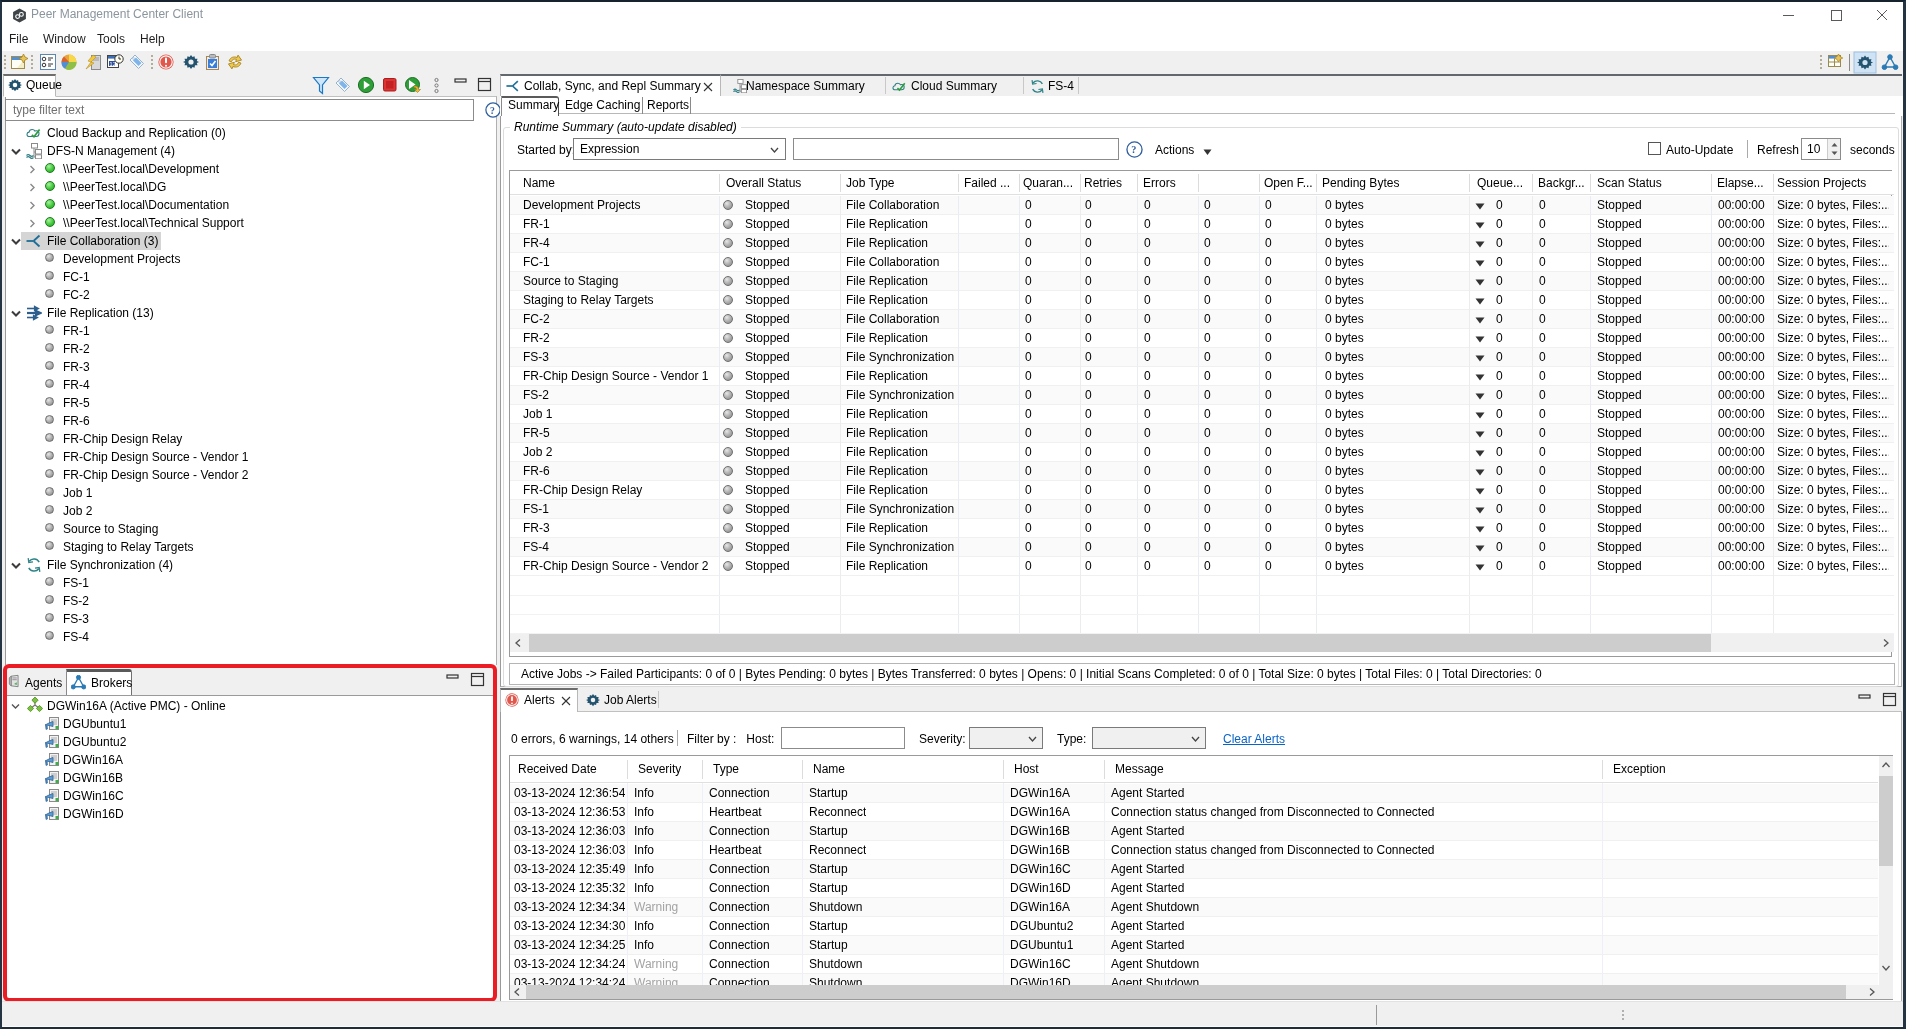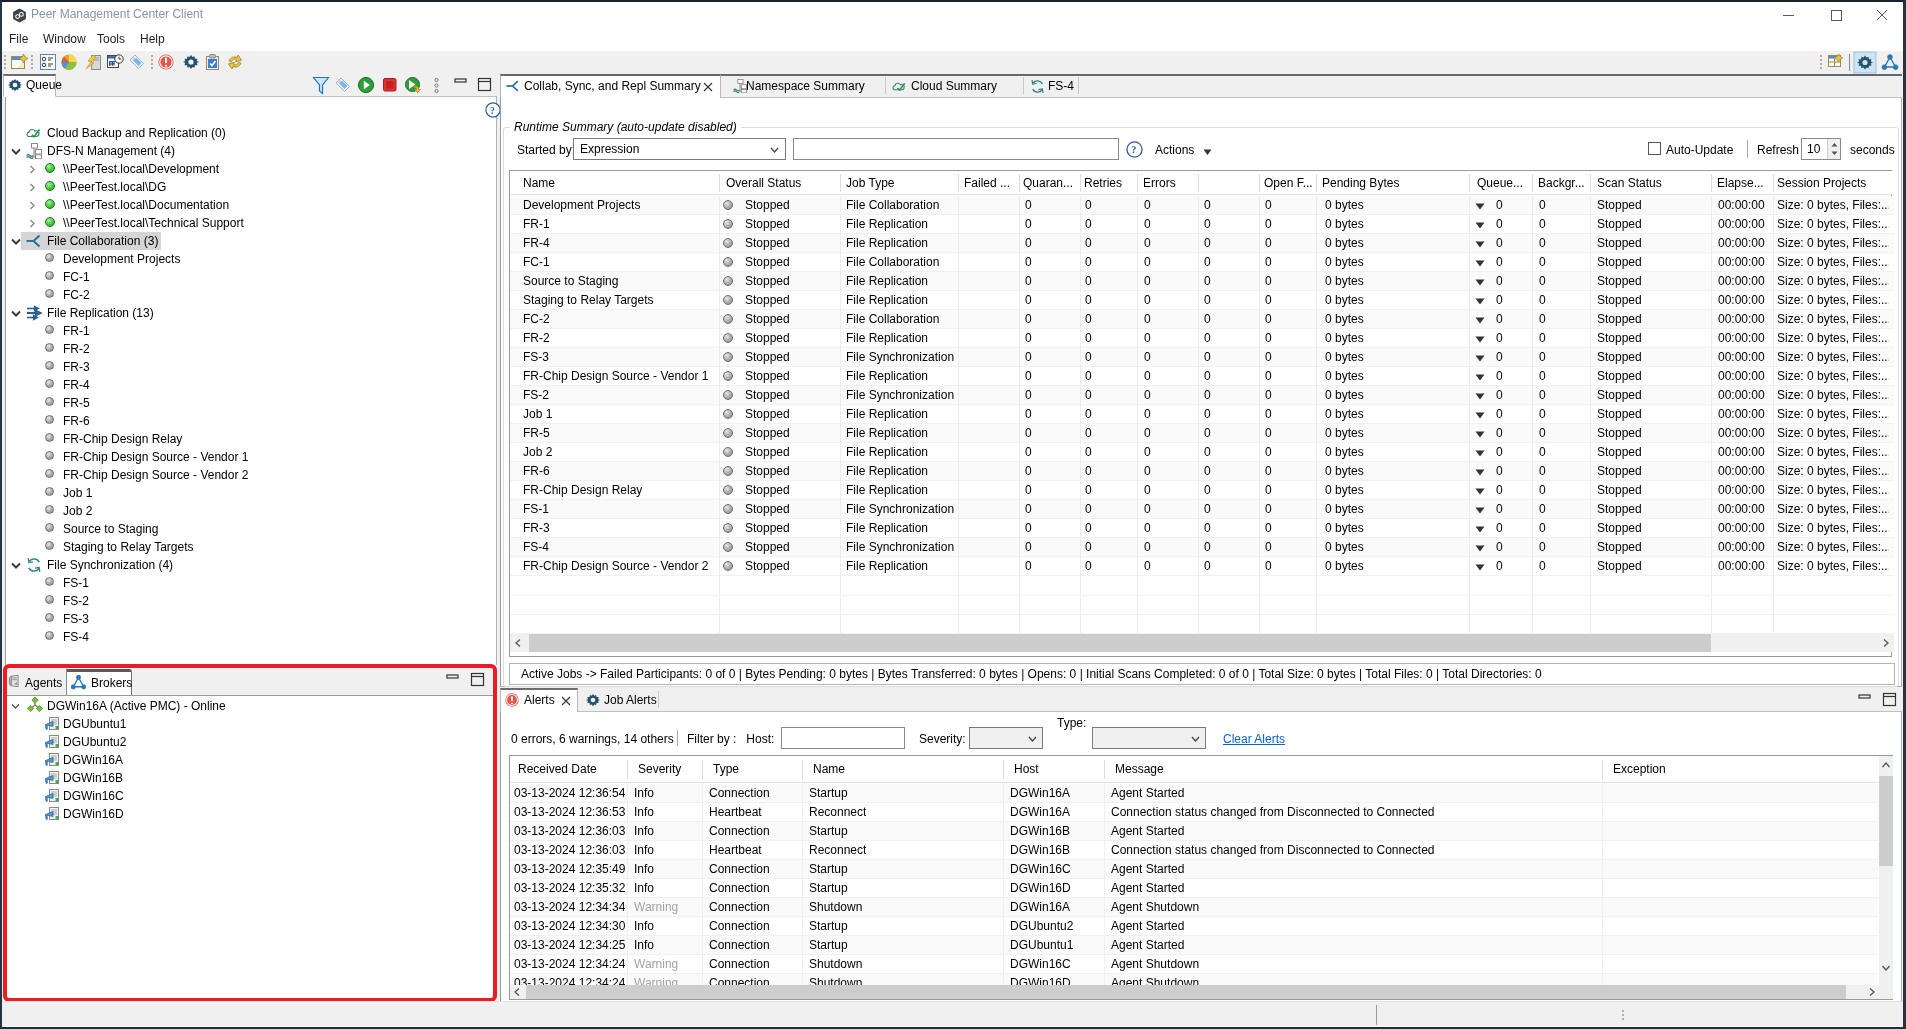--- a/index.html
+++ b/index.html
@@ -217,20 +217,23 @@
   </g>
 
   <rect x="147" y="3" width="11" height="3" fill="none" stroke="#333" stroke-width="1.2"></rect>
 
   <g stroke="#333" fill="none" stroke-width="1.2">
    <rect x="170.5" y="2.5" width="12" height="12"></rect>
    <line x1="170.5" y1="5.5" x2="182.5" y2="5.5"></line>
   </g>
  </svg>
 
+ <div class="inputbox" style="left:2px;top:25px;width:469px;height:22px;">
+   <span style="position:absolute;left:7px;top:3px;color:#707070;">type filter text</span>
+ </div>
  <svg class="abs" style="left:482px;top:28px" width="16" height="16" viewBox="0 0 18 18">
   <circle cx="9" cy="9" r="8" fill="#fff" stroke="#2f5e9e" stroke-width="1.4"></circle>
   <text x="5.6" y="13.2" font-size="11" font-weight="bold" fill="#2f5e9e" font-family="Liberation Serif">?</text>
  </svg>
 <svg class="abs" style="left:23px;top:51px" width="16" height="16" viewBox="0 0 16 16">
       <path d="M3.5 11.5 C1.8 11.5 1 10.3 1 9.2 C1 8 2 7.2 3.1 7.1 C3.3 5.6 4.6 4.5 6.2 4.5 C7.4 4.5 8.4 5.1 9 6.1 C9.4 5.9 9.8 5.8 10.3 5.8 C11.8 5.8 13 6.9 13 8.5 C13 10.2 11.8 11.5 10.2 11.5 Z" fill="none" stroke="#2e7d84" stroke-width="1.1"></path>
       <path d="M5.8 9.8 L8 11.8 L13.6 4.6" stroke="#2a9e3f" stroke-width="1.7" fill="none"></path>
     </svg>
     <div class="treerow" style="left:44px;top:50px;">Cloud Backup and Replication (0)</div>
     <svg class="abs" style="left:8px;top:73px" width="10" height="9" viewBox="0 0 10 9">
@@ -501,20 +504,29 @@
     <div class="etab-sep" style="left:523px;"></div>
     <svg class="abs" style="left:530px;top:5px" width="15" height="15" viewBox="0 0 16 16">
       <g stroke="#2e8488" stroke-width="1.5" fill="none">
         <path d="M13.2 5.2 A6 6 0 0 0 3.2 4.2 M2.8 10.8 A6 6 0 0 0 12.8 11.8"></path>
       </g>
       <path d="M2.2 1.2 L2.8 5.4 L7 4.8" fill="none" stroke="#2e8488" stroke-width="1.3"></path>
       <path d="M13.8 14.8 L13.2 10.6 L9 11.2" fill="none" stroke="#2e8488" stroke-width="1.3"></path>
     </svg>
     <div class="vtab-label" style="left:548px;top:5px;">FS-4</div>
     <div class="etab-sep" style="left:578px;"></div>
+ <div class="abs" style="left:0px;top:22px;width:1403px;height:20px;background:#ffffff;">
+  <div class="abs" style="left:59px;top:17px;width:1336px;height:1px;background:#b8b8b8;"></div>
+  <div class="abs" style="left:1px;top:0;width:58px;height:20px;background:#ffffff;border-left:1px solid #8a8a8a;border-right:1px solid #505050;border-top:2px solid #5a5a5a;border-radius:0 3px 0 0;"></div>
+  <div class="abs" style="left:8px;top:2px;">Summary</div>
+  <div class="abs" style="left:65px;top:2px;">Edge Caching</div>
+  <div class="abs" style="left:142px;top:1px;width:1px;height:17px;background:#8a8a8a;"></div>
+  <div class="abs" style="left:147px;top:2px;">Reports</div>
+  <div class="abs" style="left:190px;top:1px;width:1px;height:17px;background:#8a8a8a;"></div>
+ </div>
 
  <div class="abs" style="left:10px;top:46px;font-style:italic;color:#000;background:#fff;z-index:2;padding:0 4px;">Runtime Summary (auto-update disabled)</div>
  <div class="abs" style="left:3px;top:53px;width:1396px;height:560px;border:1px solid #dcdcdc;border-radius:3px;"></div>
 
  <div class="abs" style="left:17px;top:69px;">Started by:</div>
  <div class="combobox" style="left:73px;top:64px;width:213px;height:22px;">
    <span style="position:absolute;left:6px;top:3px;">Expression</span>
    <svg class="abs" style="right:6px;top:8px" width="9" height="7" viewBox="0 0 9 7">
         <path d="M1 1 L4.5 5 L8 1" stroke="#444" stroke-width="1.3" fill="none"></path>
       </svg>
@@ -1060,21 +1072,21 @@
  <div class="abs" style="left:11px;top:44px;">0 errors, 6 warnings, 14 others</div>
  <div class="abs" style="left:177px;top:42px;width:1px;height:16px;background:#aaa;"></div>
  <div class="abs" style="left:187px;top:44px;">Filter by :&nbsp;&nbsp;&nbsp;Host:</div>
  <div class="inputbox" style="left:281px;top:39px;width:124px;height:22px;"></div>
  <div class="abs" style="left:419px;top:44px;">Severity:</div>
  <div class="combobox" style="left:469px;top:39px;width:74px;height:22px;background:#f0f0f0;">
   <svg class="abs" style="right:5px;top:8px" width="9" height="7" viewBox="0 0 9 7">
         <path d="M1 1 L4.5 5 L8 1" stroke="#444" stroke-width="1.3" fill="none"></path>
       </svg>
  </div>
- <div class="abs" style="left:557px;top:28px;">Type:</div>
+ <div class="abs" style="left:557px;top:44px;">Type:</div>
  <div class="combobox" style="left:592px;top:39px;width:114px;height:22px;background:#f0f0f0;">
   <svg class="abs" style="right:5px;top:8px" width="9" height="7" viewBox="0 0 9 7">
         <path d="M1 1 L4.5 5 L8 1" stroke="#444" stroke-width="1.3" fill="none"></path>
       </svg>
  </div>
  <div class="abs link" style="left:723px;top:44px;">Clear Alerts</div>
 <div class="abs" style="left:9px;top:67px;width:1384px;height:245px;background:#fff;border:1px solid #9a9a9a;">
       <div class="abs" style="left:0;top:0;width:1368px;height:27px;background:#fff;border-bottom:1px solid #e0e0e0;">
         <div class="hdrcell" style="left:8px;line-height:27px;">Received Date</div>
         <div class="hdrcell" style="left:128px;line-height:27px;">Severity</div>

